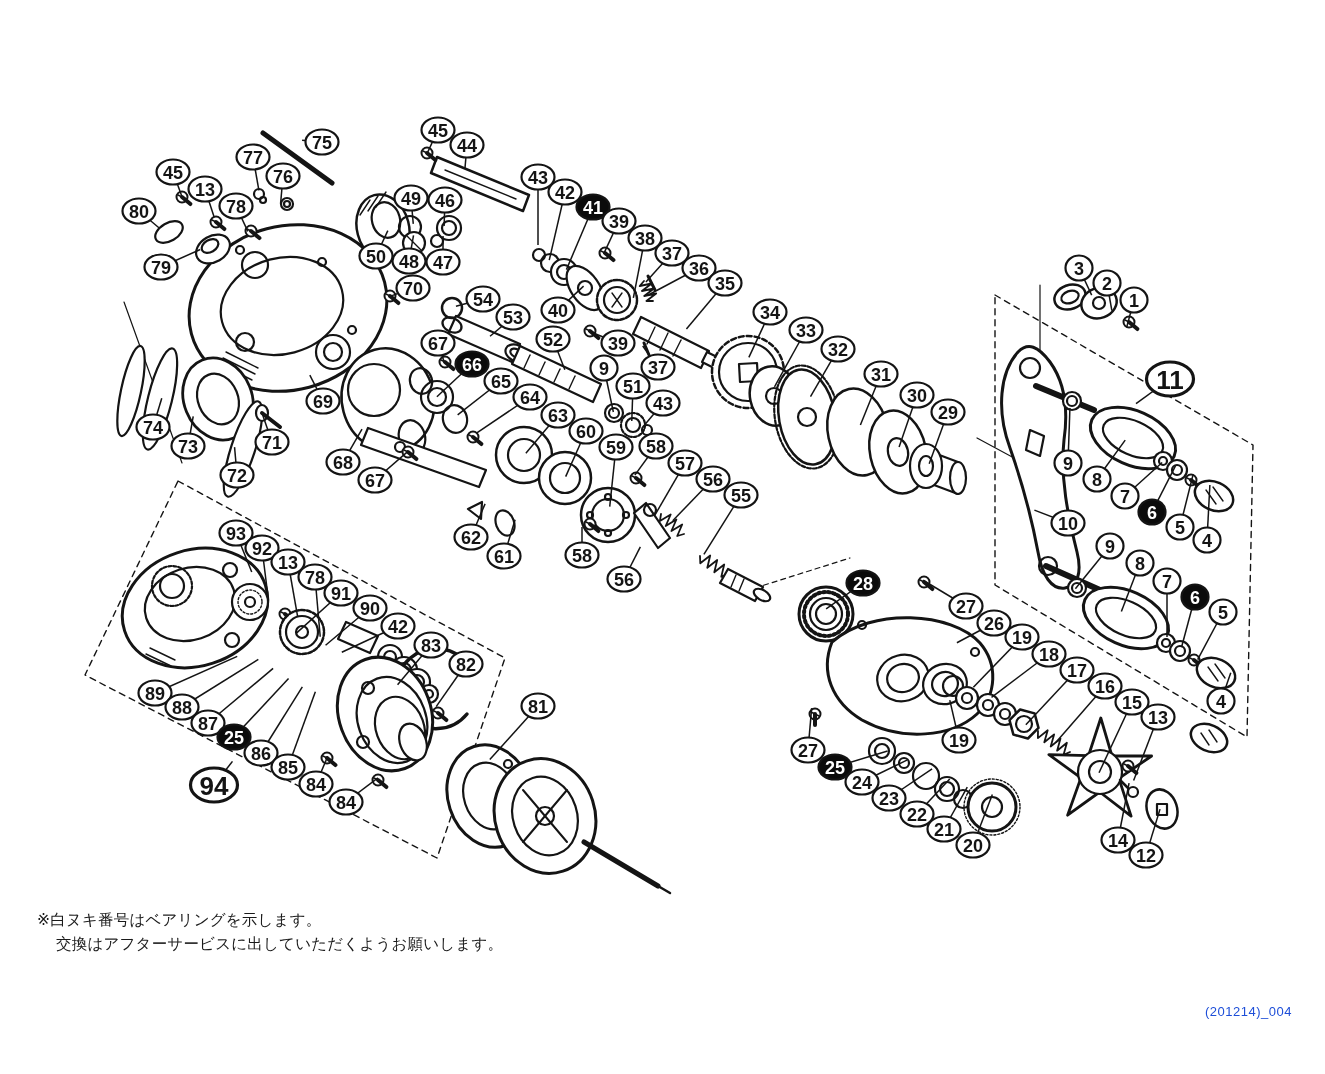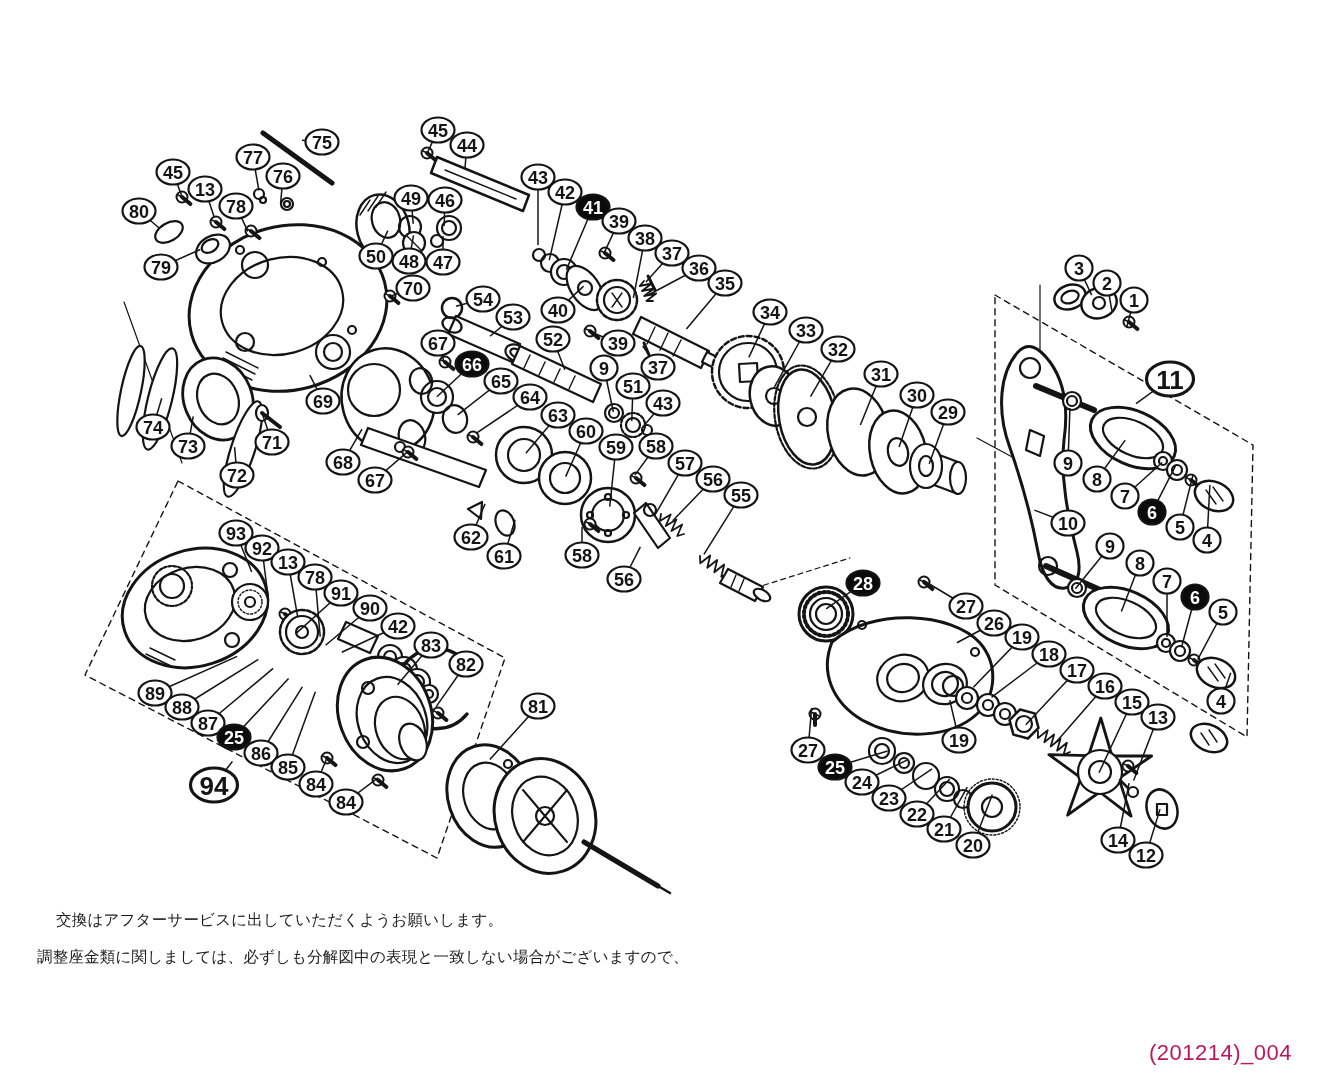--- a/index.html
+++ b/index.html
@@ -3,23 +3,23 @@
 <meta charset="utf-8">
 <style>
   html,body{margin:0;padding:0;background:#fff;}
   body{width:1325px;height:1074px;position:relative;overflow:hidden;
        font-family:"Liberation Sans","DejaVu Sans",sans-serif;color:#1a1a1a;}
   #stage{position:absolute;left:0;top:0;width:1325px;height:1074px;}
   svg{display:block;}
   .notes{position:absolute;left:37px;top:908px;font-size:15.5px;line-height:24px;
          color:#1a1a1a;letter-spacing:.2px;}
   .note-line{white-space:nowrap;height:24px;}
-  .note-indent{padding-left:19px;}
+  .note-indent{padding-left:19px;text-align:right;}
   .note-gap{height:13px;}
-  .fig-code{position:absolute;right:33px;top:1040px;font-size:22px;color:#be185d;
+  .fig-code{position:absolute;right:33px;top:1004px;font-size:13px;color:#1d4ed8;
             letter-spacing:.5px;}
 </style>
 </head>
 <body>
 
 <div id="stage">
   <svg id="art" width="1325" height="1074" viewBox="0 0 1325 1074">
     <g id="g-art">
         <polygon points="178,481 505,658 437,858 85,675" stroke="#141414" stroke-width="1.4" fill="none" stroke-dasharray="6,5" stroke-linejoin="round" stroke-linecap="round"></polygon>
         <polygon points="995,295 1253,445 1247,737 995,585" stroke="#141414" stroke-width="1.4" fill="none" stroke-dasharray="6,5" stroke-linejoin="round" stroke-linecap="round"></polygon>
@@ -906,19 +906,19 @@
           <text x="1118" y="840.5" text-anchor="middle" dominant-baseline="central" fill="#141414" font-size="18" font-weight="bold" font-family="&quot;Liberation Sans&quot;,&quot;DejaVu Sans&quot;,sans-serif">14</text>
         </g>
         <g>
           <ellipse cx="1146" cy="855" rx="16.5" ry="12.5" fill="#fff" stroke="#141414" stroke-width="2.2"></ellipse>
           <text x="1146" y="855.5" text-anchor="middle" dominant-baseline="central" fill="#141414" font-size="18" font-weight="bold" font-family="&quot;Liberation Sans&quot;,&quot;DejaVu Sans&quot;,sans-serif">12</text>
         </g>
       </g>
   </svg>
 
   <div class="notes">
+    <div class="note-line">※白ヌキ番号はベアリングを示します。</div>
     <div class="note-line note-indent">交換はアフターサービスに出していただくようお願いします。</div>
     <div class="note-gap"></div>
-    <div class="note-line">調整座金類に関しましては、必ずしも分解図中の表現と一致しない場合がございますので、</div>
   </div>
 
   <div class="fig-code">(201214)_004</div>
 </div>
 
 </body></html>

